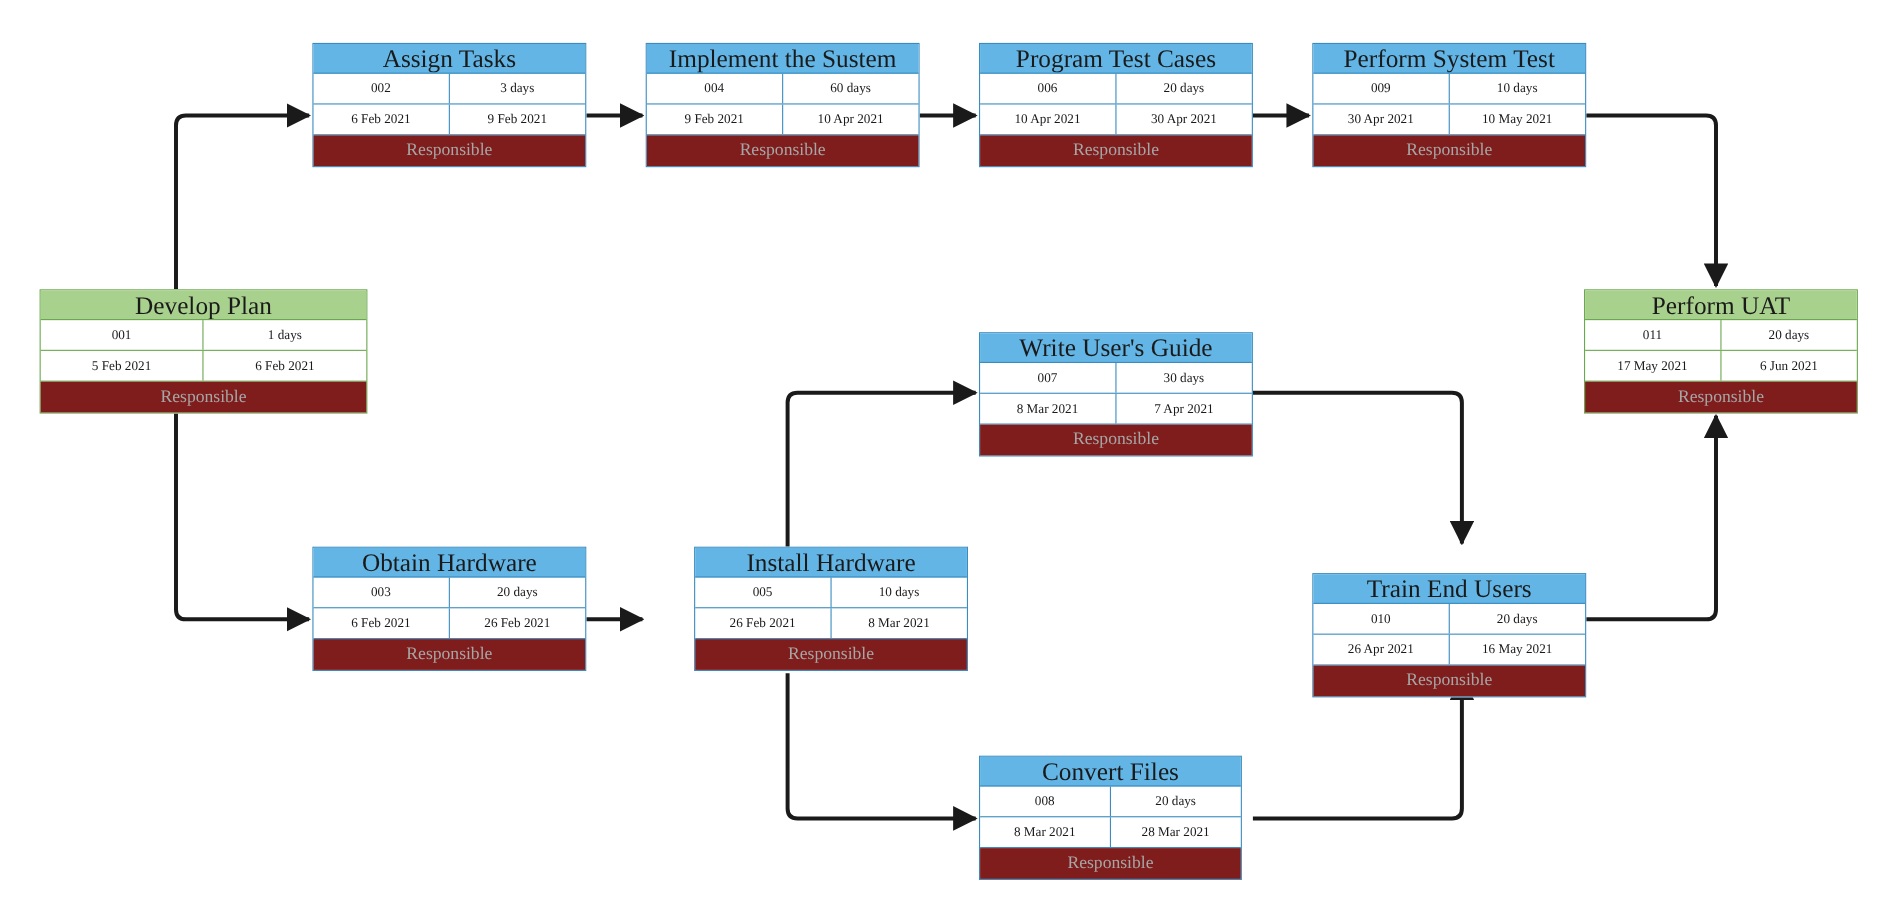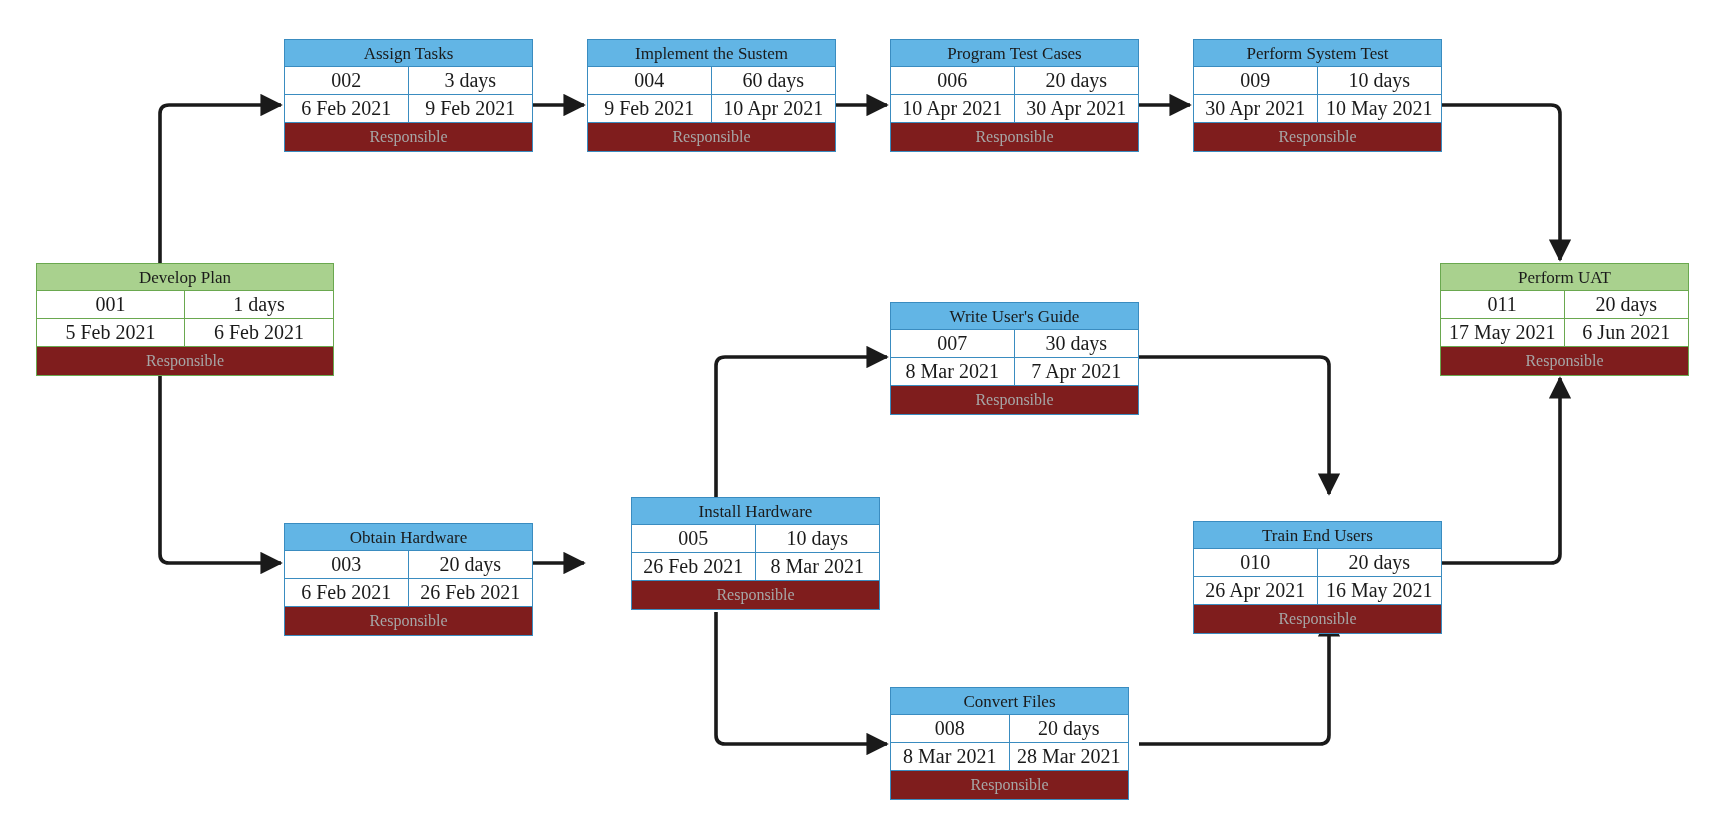--- a/index.html
+++ b/index.html
@@ -27,42 +27,42 @@
     border:1px solid #3a8cc0;
     box-shadow:0 0 0 0 rgba(0,0,0,0);
   }
   .node.green{ border-color:#6aa84f; }
 
   .node .hdr{
     box-sizing:border-box;
     height:27px;
     line-height:27px;
     text-align:center;
-    font-size:17px;
+    font-size:23px;
     color:#1a1a1a;
     background:#62b5e5;
     border-bottom:1px solid #3a8cc0;
     white-space:nowrap;
     overflow:hidden;
   }
   .node.green .hdr{ background:#a9d18e; border-bottom-color:#6aa84f; }
 
   .node .row{
     display:flex;
     height:27px;
     border-bottom:1px solid #3a8cc0;
   }
   .node.green .row{ border-bottom-color:#6aa84f; }
 
   .node .cell{
     box-sizing:border-box;
     flex:1 1 50%;
     line-height:26px;
     text-align:center;
-    font-size:20px;
+    font-size:12px;
     color:#1a1a1a;
     white-space:nowrap;
     overflow:hidden;
   }
   .node .cell.left{ border-right:1px solid #3a8cc0; }
   .node.green .cell.left{ border-right-color:#6aa84f; }
 
   .node .resp{
     box-sizing:border-box;
     height:28px;
@@ -192,21 +192,21 @@
         <div class="row">
           <div class="cell left">007</div>
           <div class="cell">30 days</div>
         </div>
         <div class="row">
           <div class="cell left">8 Mar 2021</div>
           <div class="cell">7 Apr 2021</div>
         </div>
         <div class="resp">Responsible</div>
       </div>
-      <div class="node" style="left: 284px; top: 523px; width: 249px;">
+      <div class="node" style="left: 284px; top: 497px; width: 249px;">
         <div class="hdr">Obtain Hardware</div>
         <div class="row">
           <div class="cell left">003</div>
           <div class="cell">20 days</div>
         </div>
         <div class="row">
           <div class="cell left">6 Feb 2021</div>
           <div class="cell">26 Feb 2021</div>
         </div>
         <div class="resp">Responsible</div>

